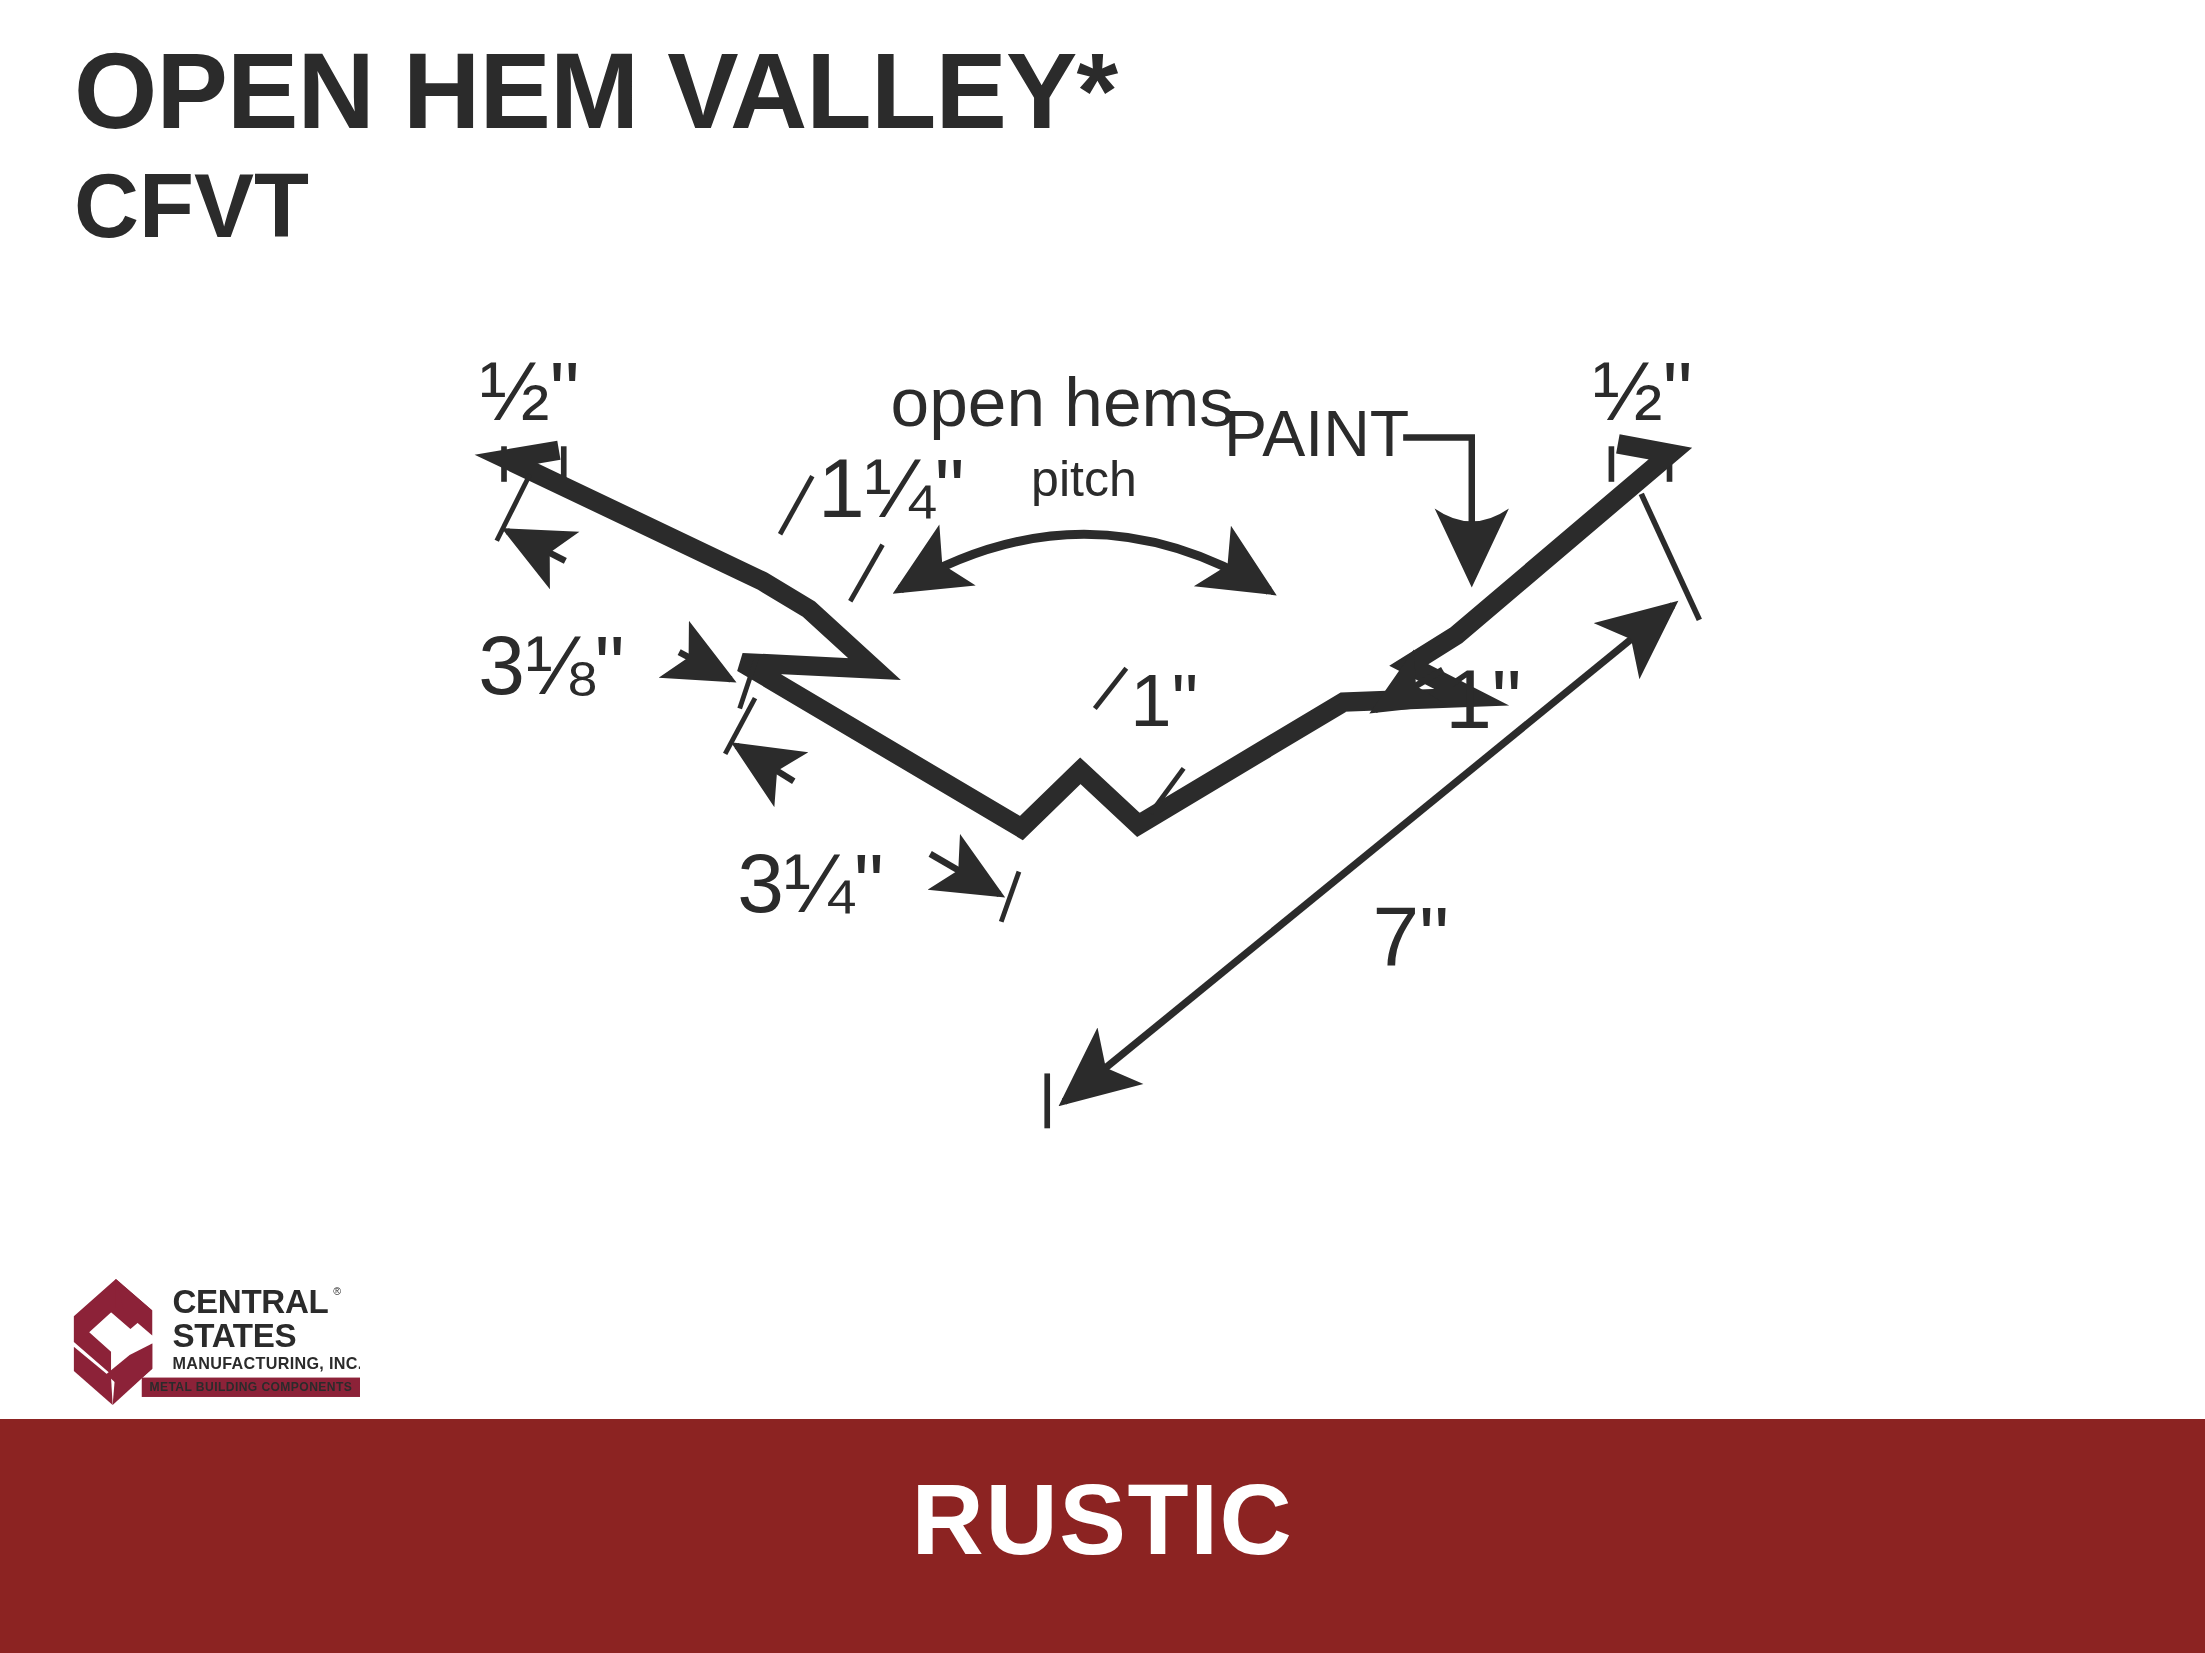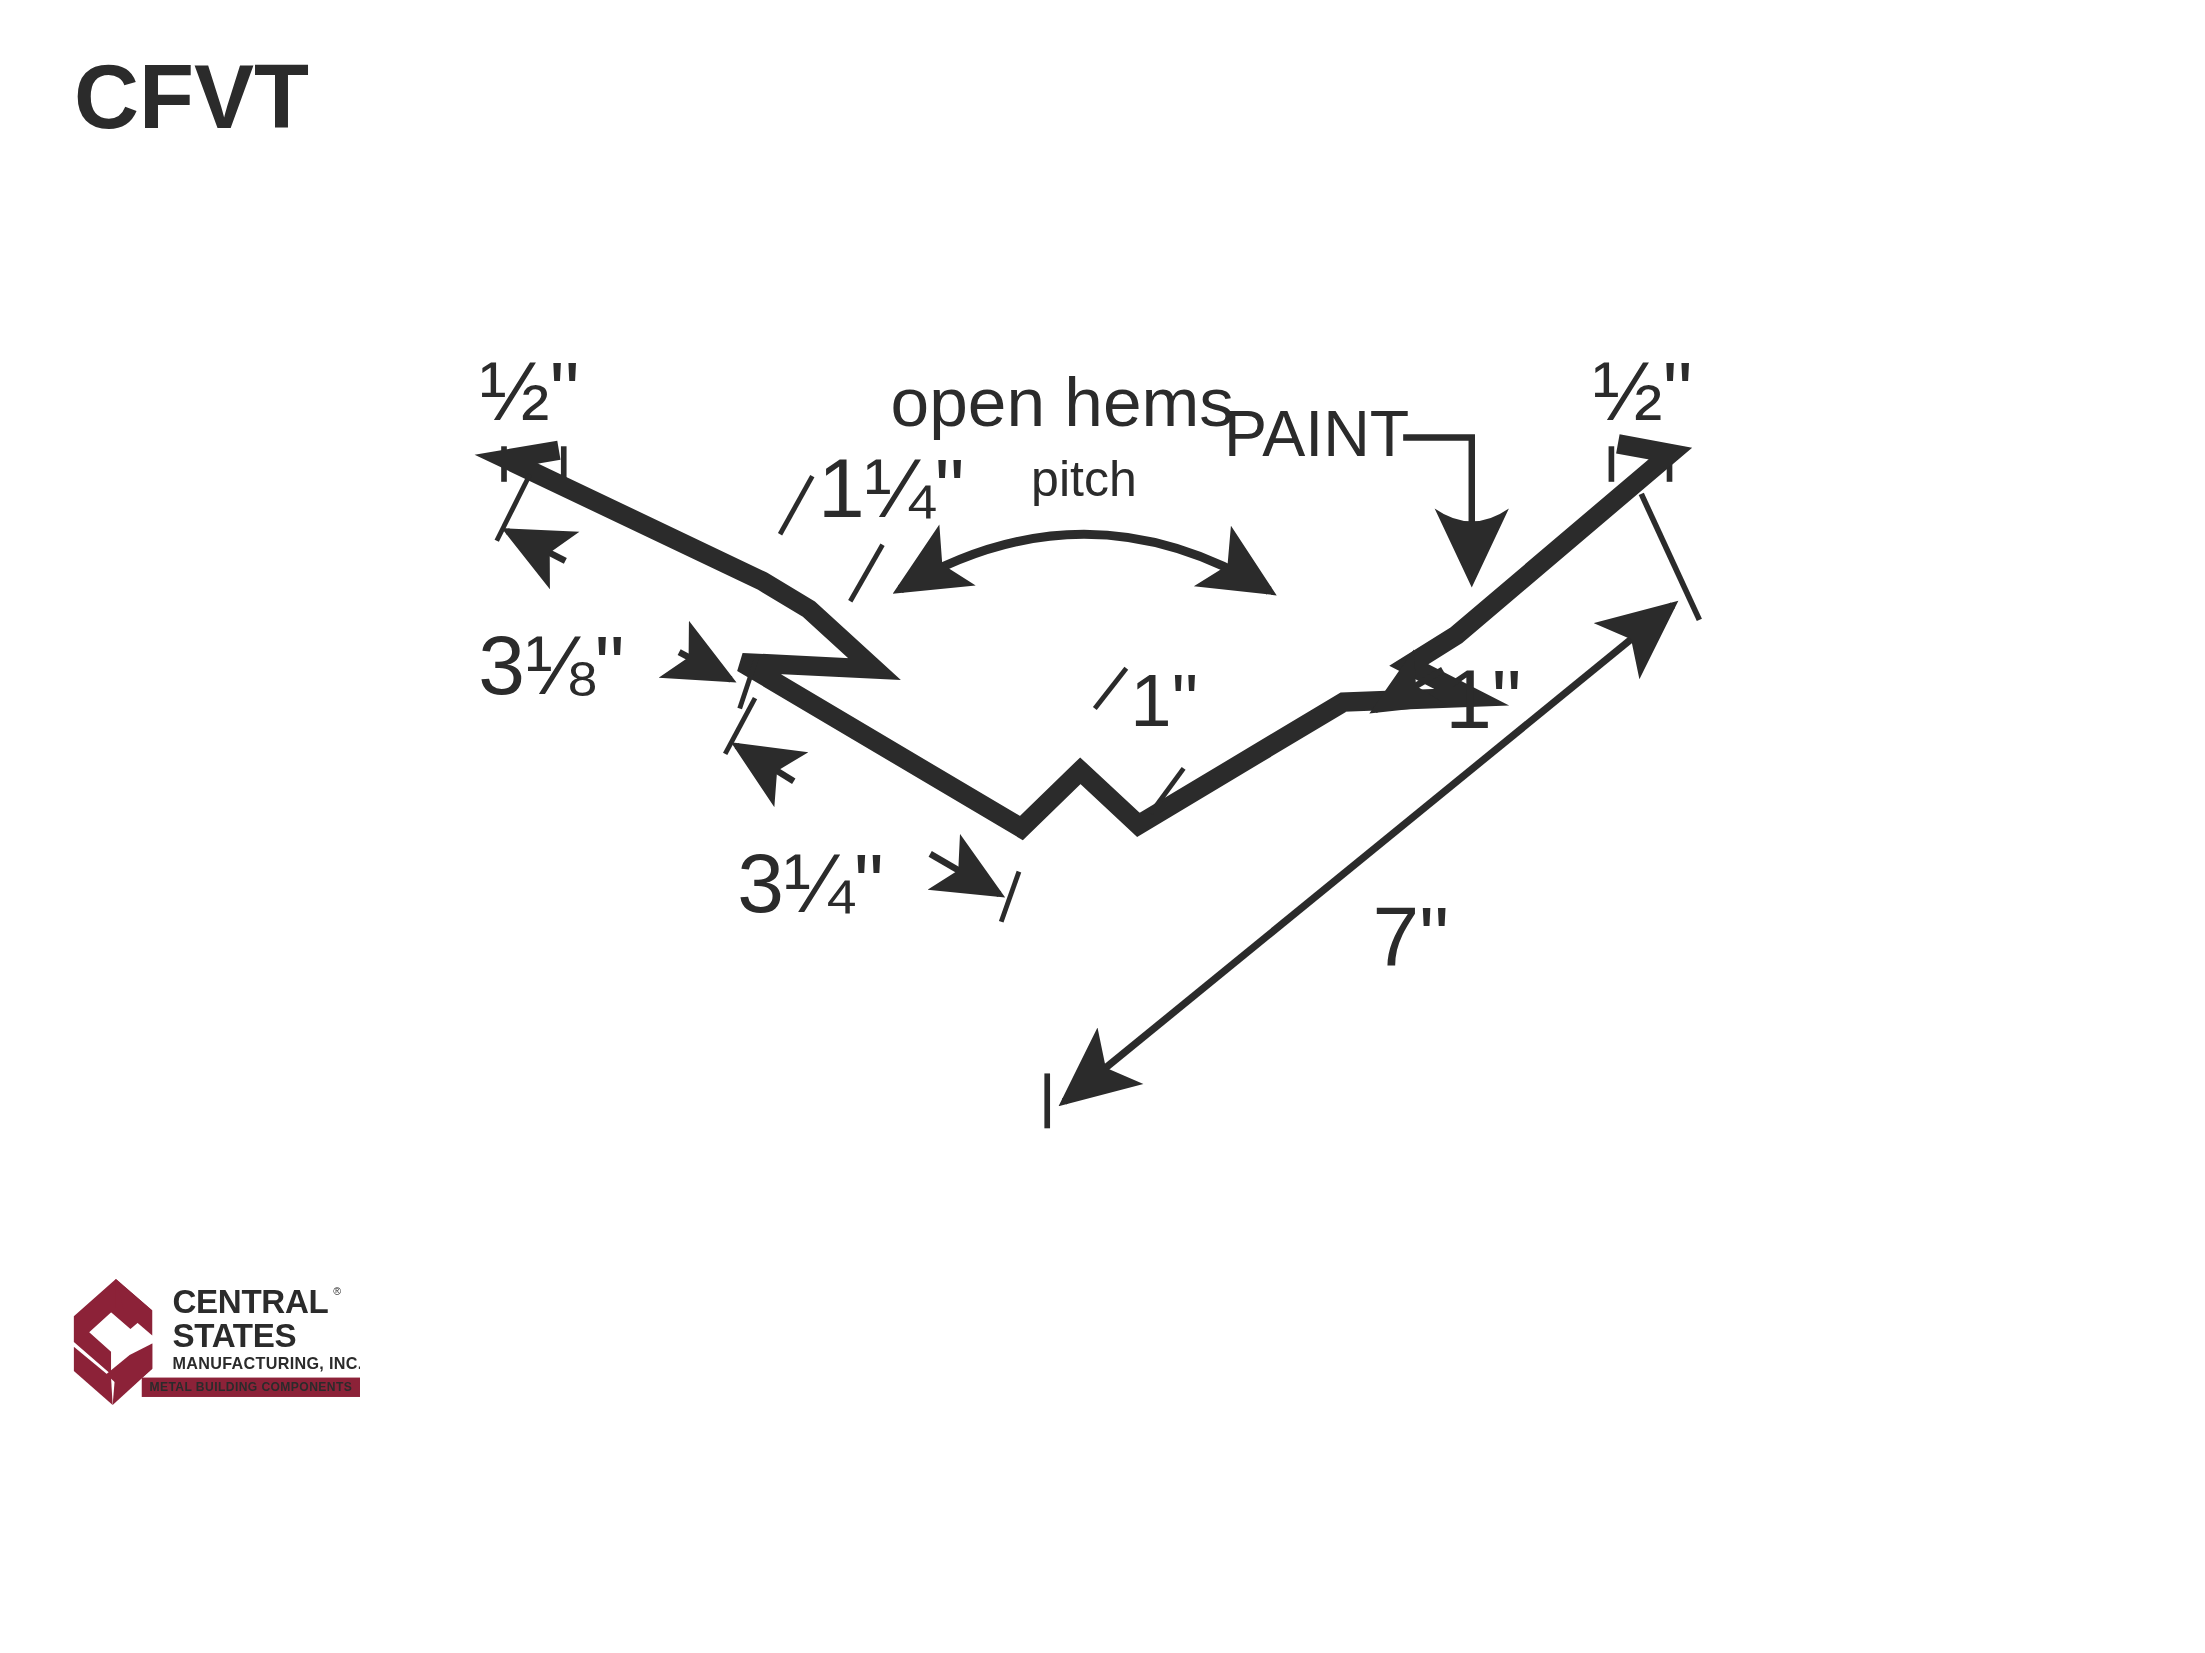--- a/index.html
+++ b/index.html
@@ -100,20 +100,21 @@
   .note     { font-size: 86px; }
   .note-sm  { font-size: 62px; }
   .paint    { font-size: 80px; }
 </style>
 </head>
 <body>
 
 <div class="page">
 
   <div class="header">
+    <h1 class="title">OPEN HEM VALLEY*</h1>
     <h2 class="subtitle">CFVT</h2>
   </div>
 
   <div class="drawing">
     <svg viewBox="0 0 2731 1120" xmlns="http://www.w3.org/2000/svg">
       <defs>
         <marker id="solidArrow" markerWidth="12" markerHeight="12" refX="10" refY="5" orient="auto" markerUnits="strokeWidth">
           <path d="M0,0 L11,5 L0,10 L2.6,5 Z" fill="#2b2b2b"></path>
         </marker>
         <marker id="solidArrowStart" markerWidth="12" markerHeight="12" refX="1" refY="5" orient="auto" markerUnits="strokeWidth">
@@ -227,15 +228,18 @@
 
       <text x="128" y="48" font-family="Liberation Serif, serif" font-size="41" font-weight="bold" fill="#101010" letter-spacing="-0.4">CENTRAL</text>
       <text x="327" y="26" font-family="Liberation Sans, sans-serif" font-size="13" fill="#101010">®</text>
       <text x="128" y="90" font-family="Liberation Serif, serif" font-size="41" font-weight="bold" fill="#101010" letter-spacing="-0.4">STATES</text>
       <text x="128" y="118" font-family="Liberation Sans, sans-serif" font-size="20" font-weight="bold" fill="#101010" letter-spacing="0.4">MANUFACTURING, INC.</text>
       <rect x="90" y="128" width="270" height="24" fill="#8c2238"></rect>
       <text x="225" y="145" font-family="Liberation Sans, sans-serif" font-size="15" font-weight="bold" fill="#ffffff" text-anchor="middle" letter-spacing="0.5">METAL BUILDING COMPONENTS</text>
     </svg>
   </div>
 
+  <div class="banner">
+    <p class="banner-label">RUSTIC</p>
+  </div>
 
 </div>
 
 
 </body></html>

